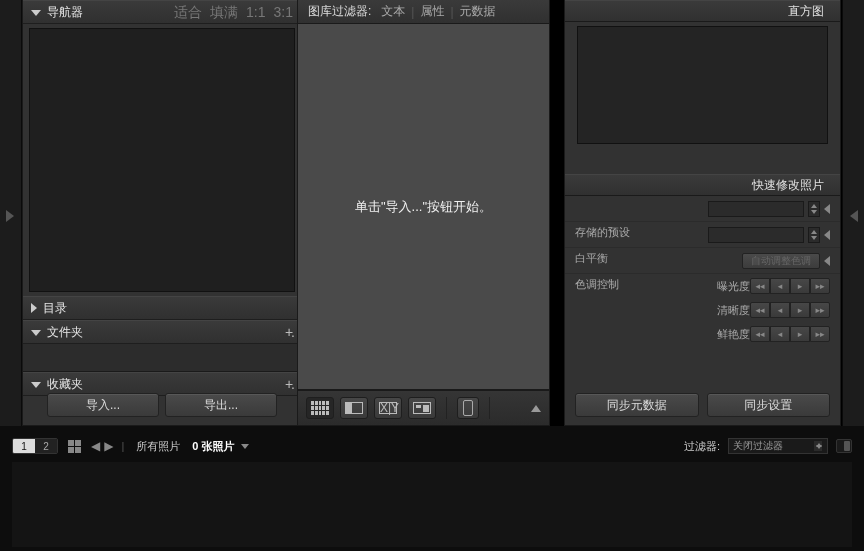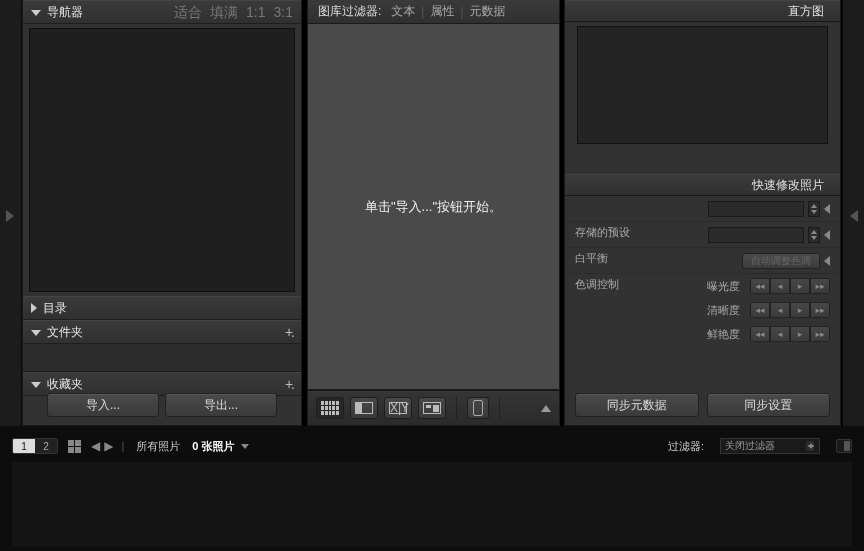--- a/index.html
+++ b/index.html
@@ -1,21 +1,21 @@
 <!DOCTYPE html>
 <html><head>
 <meta charset="utf-8">
 <style>
   * { box-sizing: border-box; margin: 0; padding: 0; }
   html, body { width: 864px; height: 551px; background: #000; font-family: "Microsoft YaHei", Arial, sans-serif; color: #ccc; overflow: hidden; }
   .app { position: relative; width: 864px; height: 428px; }
 
   
   .left-col  { position: absolute; left: 22px; top: 0; width: 280px; height: 426px; background: #323232; border:1px solid #1a1a1a; border-top:none;}
-  .mid-col   { position: absolute; left: 307px; top: 0; width: 253px; height: 426px; }
+  .mid-col   { position: absolute; left: 297px; top: 0; width: 253px; height: 426px; }
   .right-col { position: absolute; left: 564px; top: 0; width: 277px; height: 426px; background: #323232; border:1px solid #1a1a1a; border-top:none;}
 
   .edge { position:absolute; top:0; width:22px; height:426px; background:#1c1c1c; }
   .edge.l { left:0; border-right:1px solid #0a0a0a;}
   .edge.r { right:0; border-left:1px solid #0a0a0a;}
   .edge .tri { position:absolute; top:210px; width:0;height:0; }
   .edge.l .tri { left:6px; border-top:6px solid transparent;border-bottom:6px solid transparent;border-left:8px solid #555;}
   .edge.r .tri { right:6px; border-top:6px solid transparent;border-bottom:6px solid transparent;border-right:8px solid #555;}
 
   
@@ -62,21 +62,21 @@
   .qrow .lab{flex:0 0 auto;margin-top:48px;}
   .qrow .ctrl{margin-left:auto;display:flex;align-items:center;gap:4px;}
   .dd{ width:96px;height:16px;background:#2b2b2b;border:1px solid #1a1a1a;}
   .updn{ width:12px;height:16px;background:#2b2b2b;border:1px solid #1a1a1a;position:relative;}
   .updn::before,.updn::after{content:"";position:absolute;left:2px;width:0;height:0;border-left:3px solid transparent;border-right:3px solid transparent;}
   .updn::before{top:2px;border-bottom:4px solid #888;}
   .updn::after{bottom:2px;border-top:4px solid #888;}
   .ltri{ width:0;height:0;border-top:5px solid transparent;border-bottom:5px solid transparent;border-right:6px solid #888;}
   .autobtn{ width:78px;height:16px;background:linear-gradient(#4a4a4a,#3c3c3c);border:1px solid #222;border-radius:2px;font-size:10px;color:#666;text-align:center;line-height:14px;}
   .steprow{ display:flex;justify-content:flex-end;align-items:center;height:24px;padding:0 10px;font-size:11px;color:#aaa;}
-  .steprow .slab{ margin-right:10px;text-align:right;}
+  .steprow .slab{ text-align:right;}
   .steps{ display:flex;}
   .steps i{ width:20px;height:16px;background:linear-gradient(#474747,#3a3a3a);border:1px solid #222;display:flex;align-items:center;justify-content:center;color:#888;font-size:9px;font-style:normal;}
   .steps i:first-child{border-radius:2px 0 0 2px;}
   .steps i:last-child{border-radius:0 2px 2px 0;}
 
   .rsync{ position:absolute;bottom:8px;left:0;right:0;display:flex;gap:8px;padding:0 10px;}
   .rsync .bbtn{flex:1;}
 
   
   .film { position:absolute; left:0;right:0; top:426px; height:125px; background:#0d0d0d;}
@@ -84,21 +84,21 @@
   .seg{ display:flex;border:1px solid #333;border-radius:2px;overflow:hidden;margin-right:10px;}
   .seg span{ width:22px;height:14px;display:flex;align-items:center;justify-content:center;font-size:10px;}
   .seg .on{ background:#ddd;color:#111;}
   .seg .off{ background:#222;color:#aaa;}
   .sqrs{ display:grid;grid-template-columns:6px 6px;grid-template-rows:6px 6px;gap:1px;margin-right:10px;}
   .sqrs i{background:#888;}
   .navarr{ color:#888;font-size:12px;margin-right:4px;}
   .crumb{ color:#ccc;margin-left:8px;}
   .bold{color:#fff;font-weight:bold;}
   .ftri{ width:0;height:0;border-left:4px solid transparent;border-right:4px solid transparent;border-top:5px solid #888;margin-left:6px;}
-  .fr{ margin-left:auto;display:flex;align-items:center;gap:16px;}
+  .fr{ margin-left:auto;display:flex;align-items:center;gap:8px;}
   .fr .dd2{ width:100px;height:16px;background:#1a1a1a;border:1px solid #333;color:#999;font-size:10px;padding:0 4px;display:flex;align-items:center;}
   .switch{ width:16px;height:14px;background:#1a1a1a;border:1px solid #333;border-radius:2px;position:relative;}
   .switch::after{content:"";position:absolute;right:1px;top:1px;width:6px;height:10px;background:#555;border-radius:1px;}
   .strip{ position:absolute;top:36px;left:12px;right:12px;bottom:4px;background:#141414;}
 </style>
 </head>
 <body>
 
 <div class="app">
 

